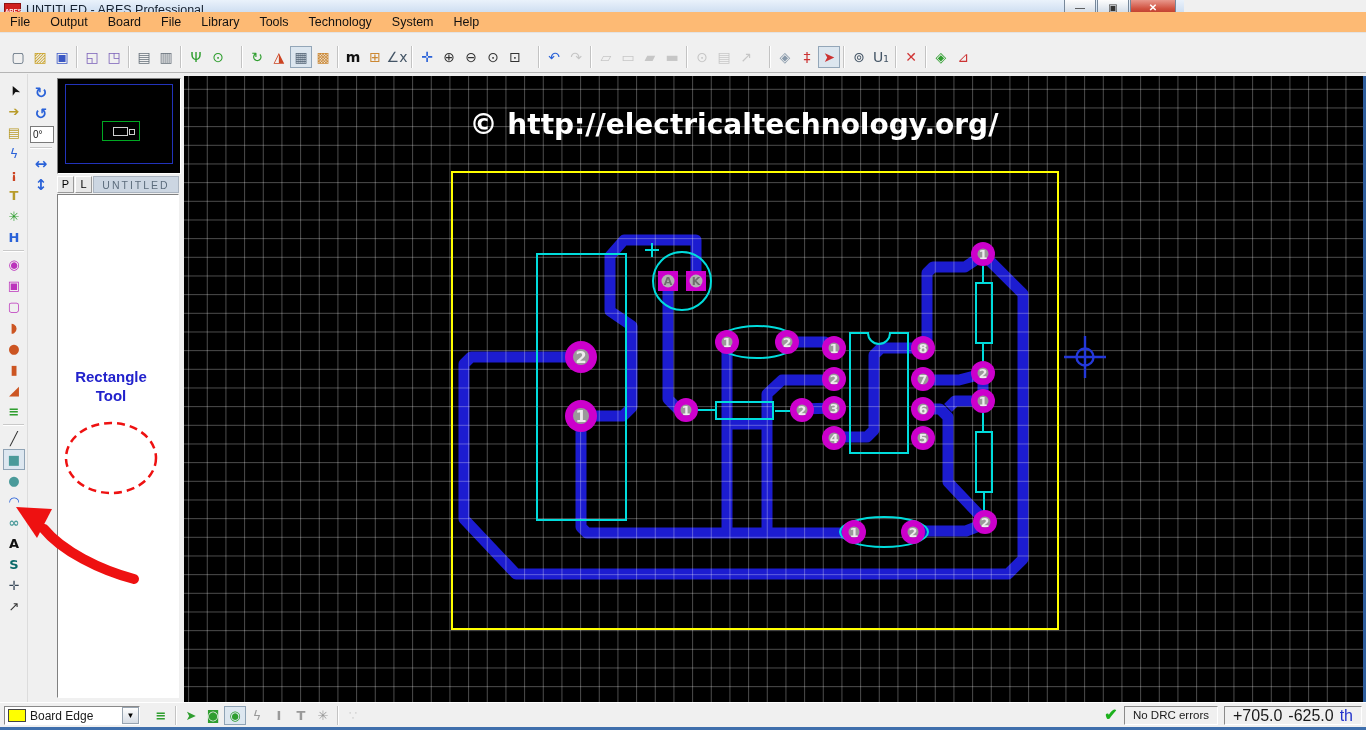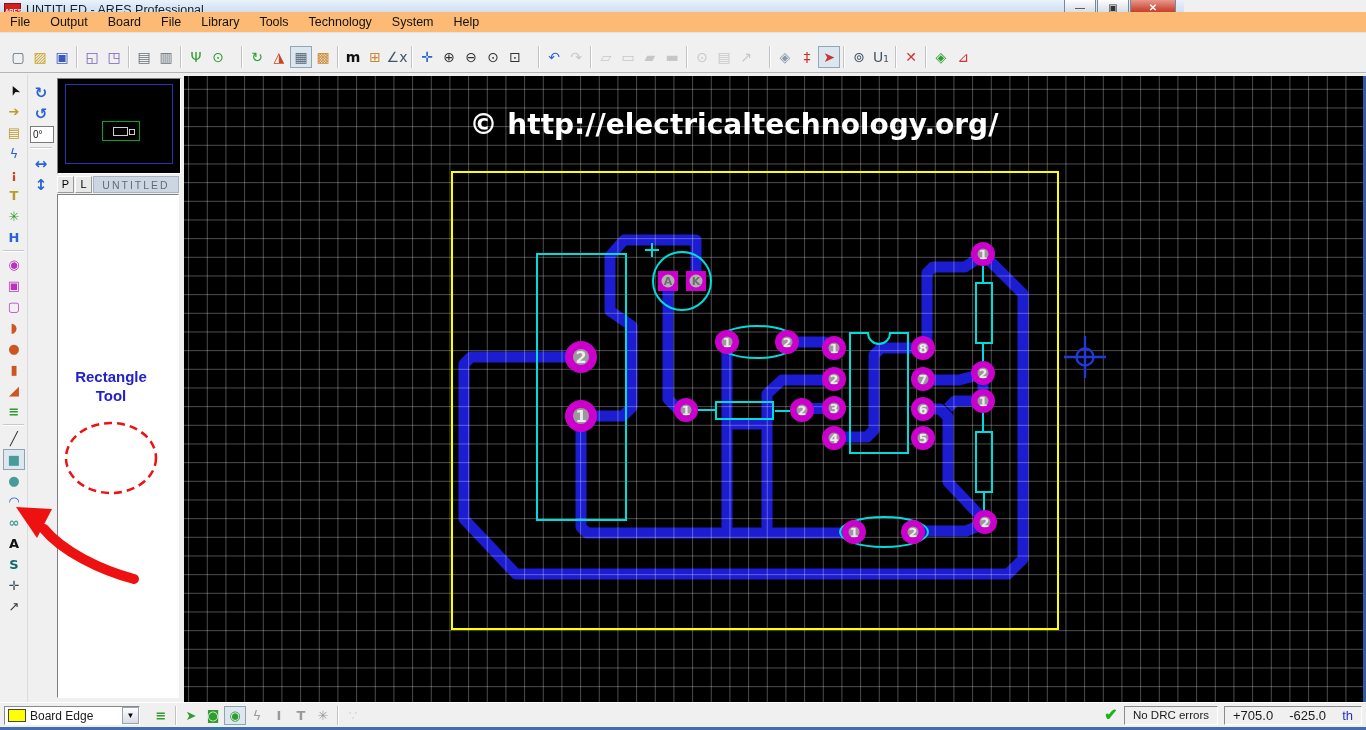--- a/index.html
+++ b/index.html
@@ -94,21 +94,21 @@
   .sb-btn.pressed{border:1px solid #8fa3b5;background:#dde7f0;}
   .sb-btn.disabled{opacity:.4;filter:grayscale(1);}
   .sb-sep{width:1px;height:19px;background:#c3c3c3;border-right:1px solid #fff;margin:0 3px;}
   #file-field{position:absolute;left:376px;top:3px;width:714px;height:19px;background:#fff;
     font-size:12px;line-height:17px;padding-left:5px;}
   #drc-check{position:absolute;left:1101px;top:2px;width:20px;height:20px;color:#1db11d;
     font-size:16px;font-weight:bold;line-height:20px;text-align:center;}
   #drc-field{position:absolute;left:1124px;top:3px;width:94px;height:19px;background:#f0f0f0;
     font-size:11.5px;line-height:17px;text-align:center;}
   #coord-field{position:absolute;left:1224px;top:3px;width:138px;height:19px;background:#f0f0f0;
-    display:flex;align-items:center;justify-content:space-between;padding:0 8px;font-size:13px;}
+    display:flex;align-items:center;justify-content:space-between;padding:0 8px;font-size:16px;}
   #coord-units{color:#2233cc;}
   #bottom-edge{position:absolute;left:0;top:727px;width:1366px;height:3px;background:#3f6fac;}
 </style>
 </head>
 <body>
 
 <div id="app">
 
   <div id="titlebar">
     <div id="app-logo">ARES</div>

